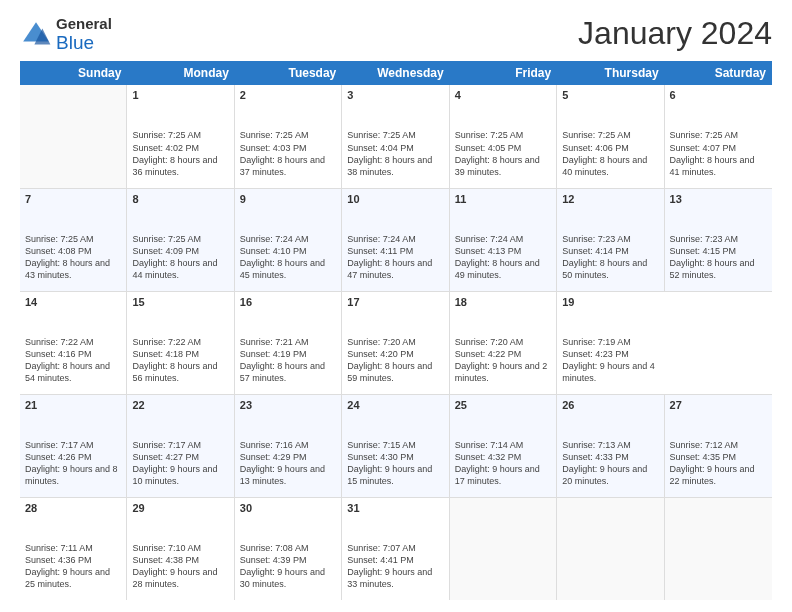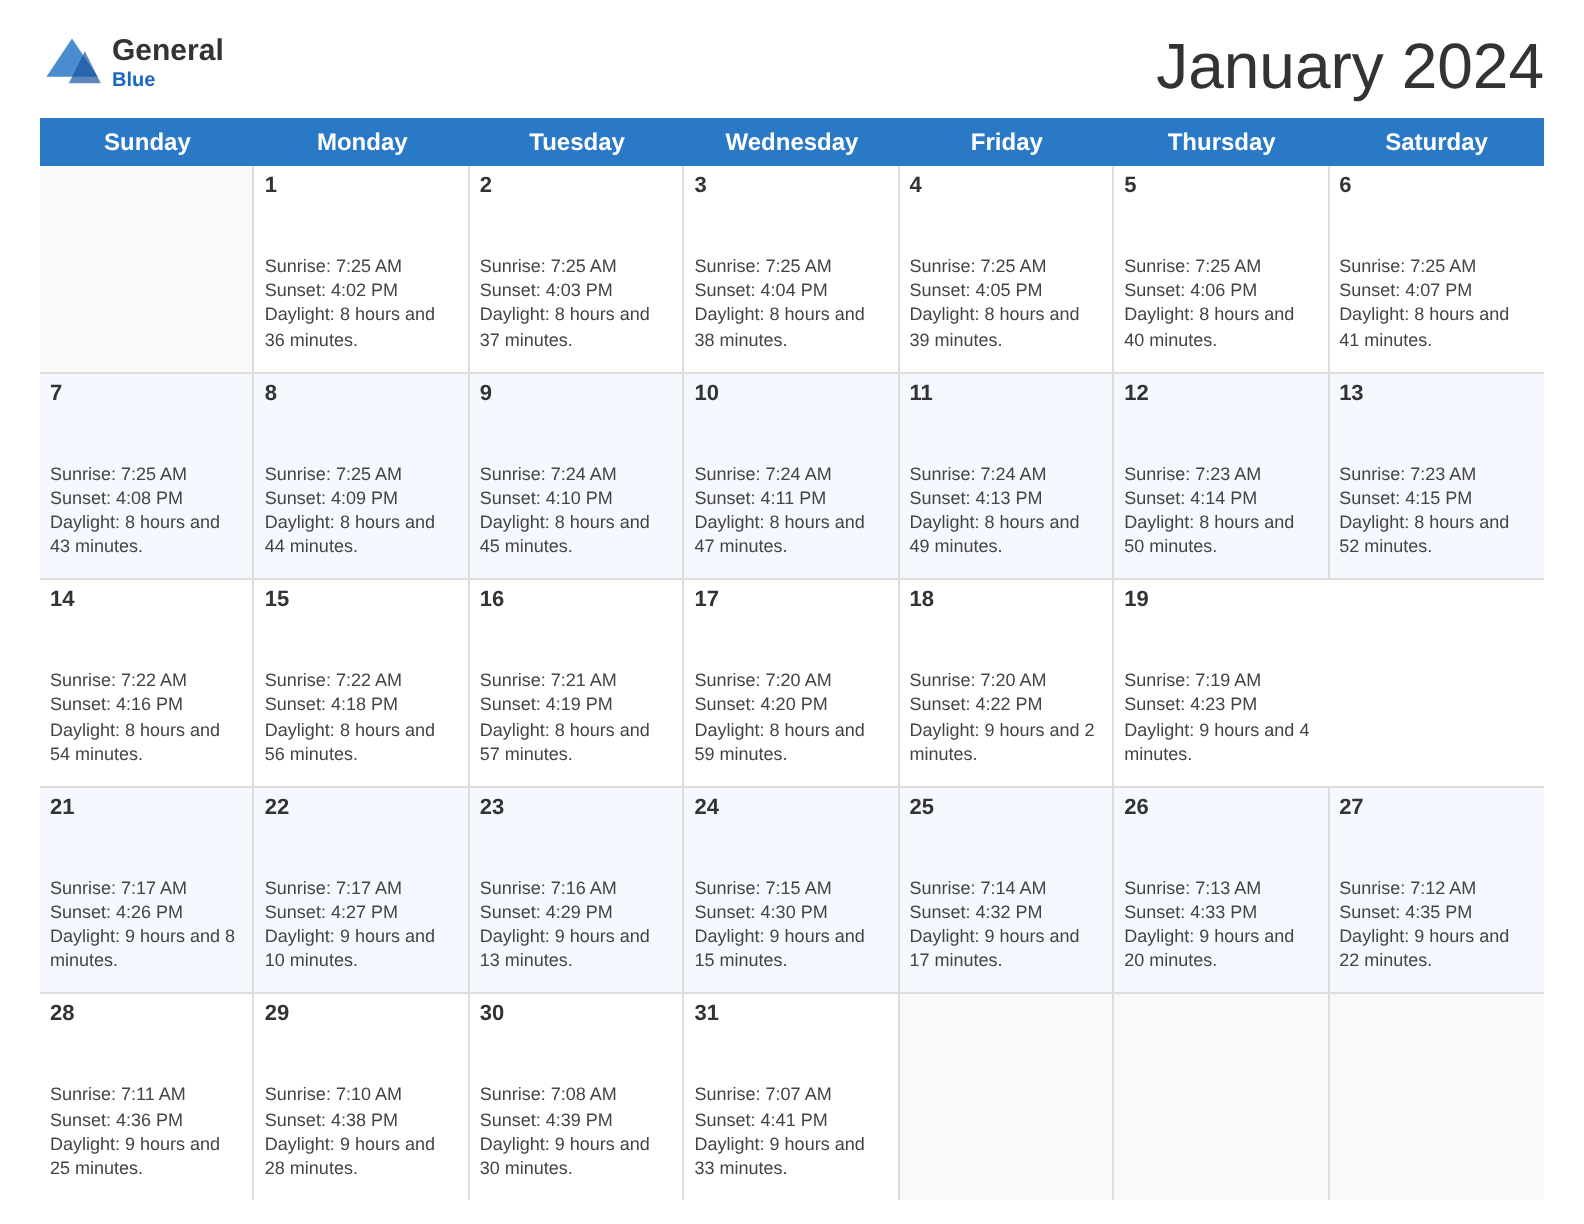--- a/index.html
+++ b/index.html
@@ -32,22 +32,22 @@
       display: flex;
       flex-direction: column;
       line-height: 1.1;
     }
     .logo-general {
       font-size: 15px;
       font-weight: bold;
       color: #333;
     }
     .logo-blue {
-      font-size: 10px;
-      font-weight: bold;
+      font-size: 19px;
+      font-weight: normal;
       color: #1a6abf;
     }
     .logo-icon {
       width: 32px;
       height: 32px;
     }
     .title-block {
     }
     .month-title {
       font-size: 32px;
@@ -67,21 +67,21 @@
     .cal-header {
       display: grid;
       grid-template-columns: repeat(7, 1fr);
       background: #2979c7;
     }
     .cal-header-cell {
       color: #fff;
       font-size: 12px;
       font-weight: bold;
       padding: 5px 6px;
-      text-align: center;
+      text-align: right;
     }
     .cal-body {
       flex: 1;
       display: flex;
       flex-direction: column;
     }
     .cal-row {
       display: grid;
       grid-template-columns: repeat(7, 1fr);
       flex: 1;

